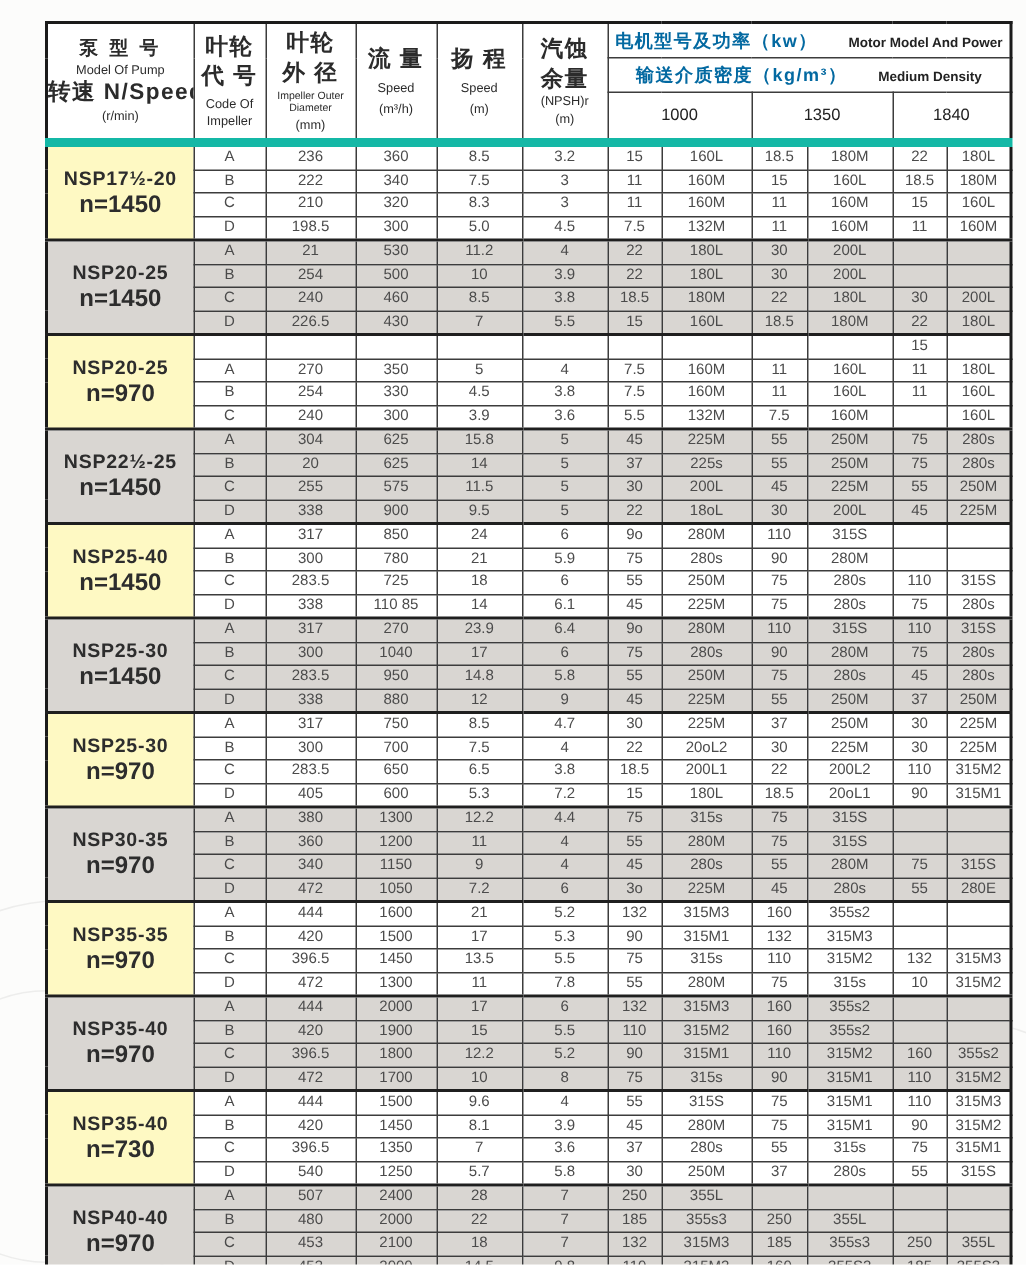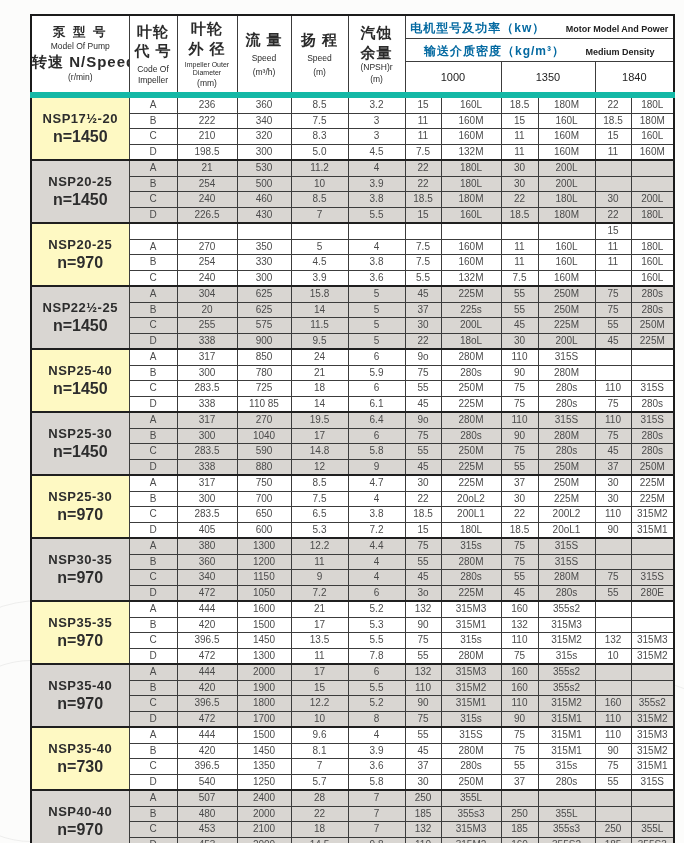--- a/index.html
+++ b/index.html
@@ -409,21 +409,21 @@
         <td>280s</td>
       </tr>
       <tr class="shaded group-start">
         <th class="group-cell" rowspan="4">
           <div class="model">NSP25-30</div>
           <div class="speed">n=1450</div>
         </th>
         <td>A</td>
         <td>317</td>
         <td>270</td>
-        <td>19.5</td>
+        <td>23.9</td>
         <td>6.4</td>
         <td>9o</td>
         <td>280M</td>
         <td>110</td>
         <td>315S</td>
         <td>110</td>
         <td>315S</td>
       </tr>
       <tr class="shaded">
         <td>B</td>
@@ -434,21 +434,21 @@
         <td>75</td>
         <td>280s</td>
         <td>90</td>
         <td>280M</td>
         <td>75</td>
         <td>280s</td>
       </tr>
       <tr class="shaded">
         <td>C</td>
         <td>283.5</td>
-        <td>590</td>
+        <td>950</td>
         <td>14.8</td>
         <td>5.8</td>
         <td>55</td>
         <td>250M</td>
         <td>75</td>
         <td>280s</td>
         <td>45</td>
         <td>280s</td>
       </tr>
       <tr class="shaded">

